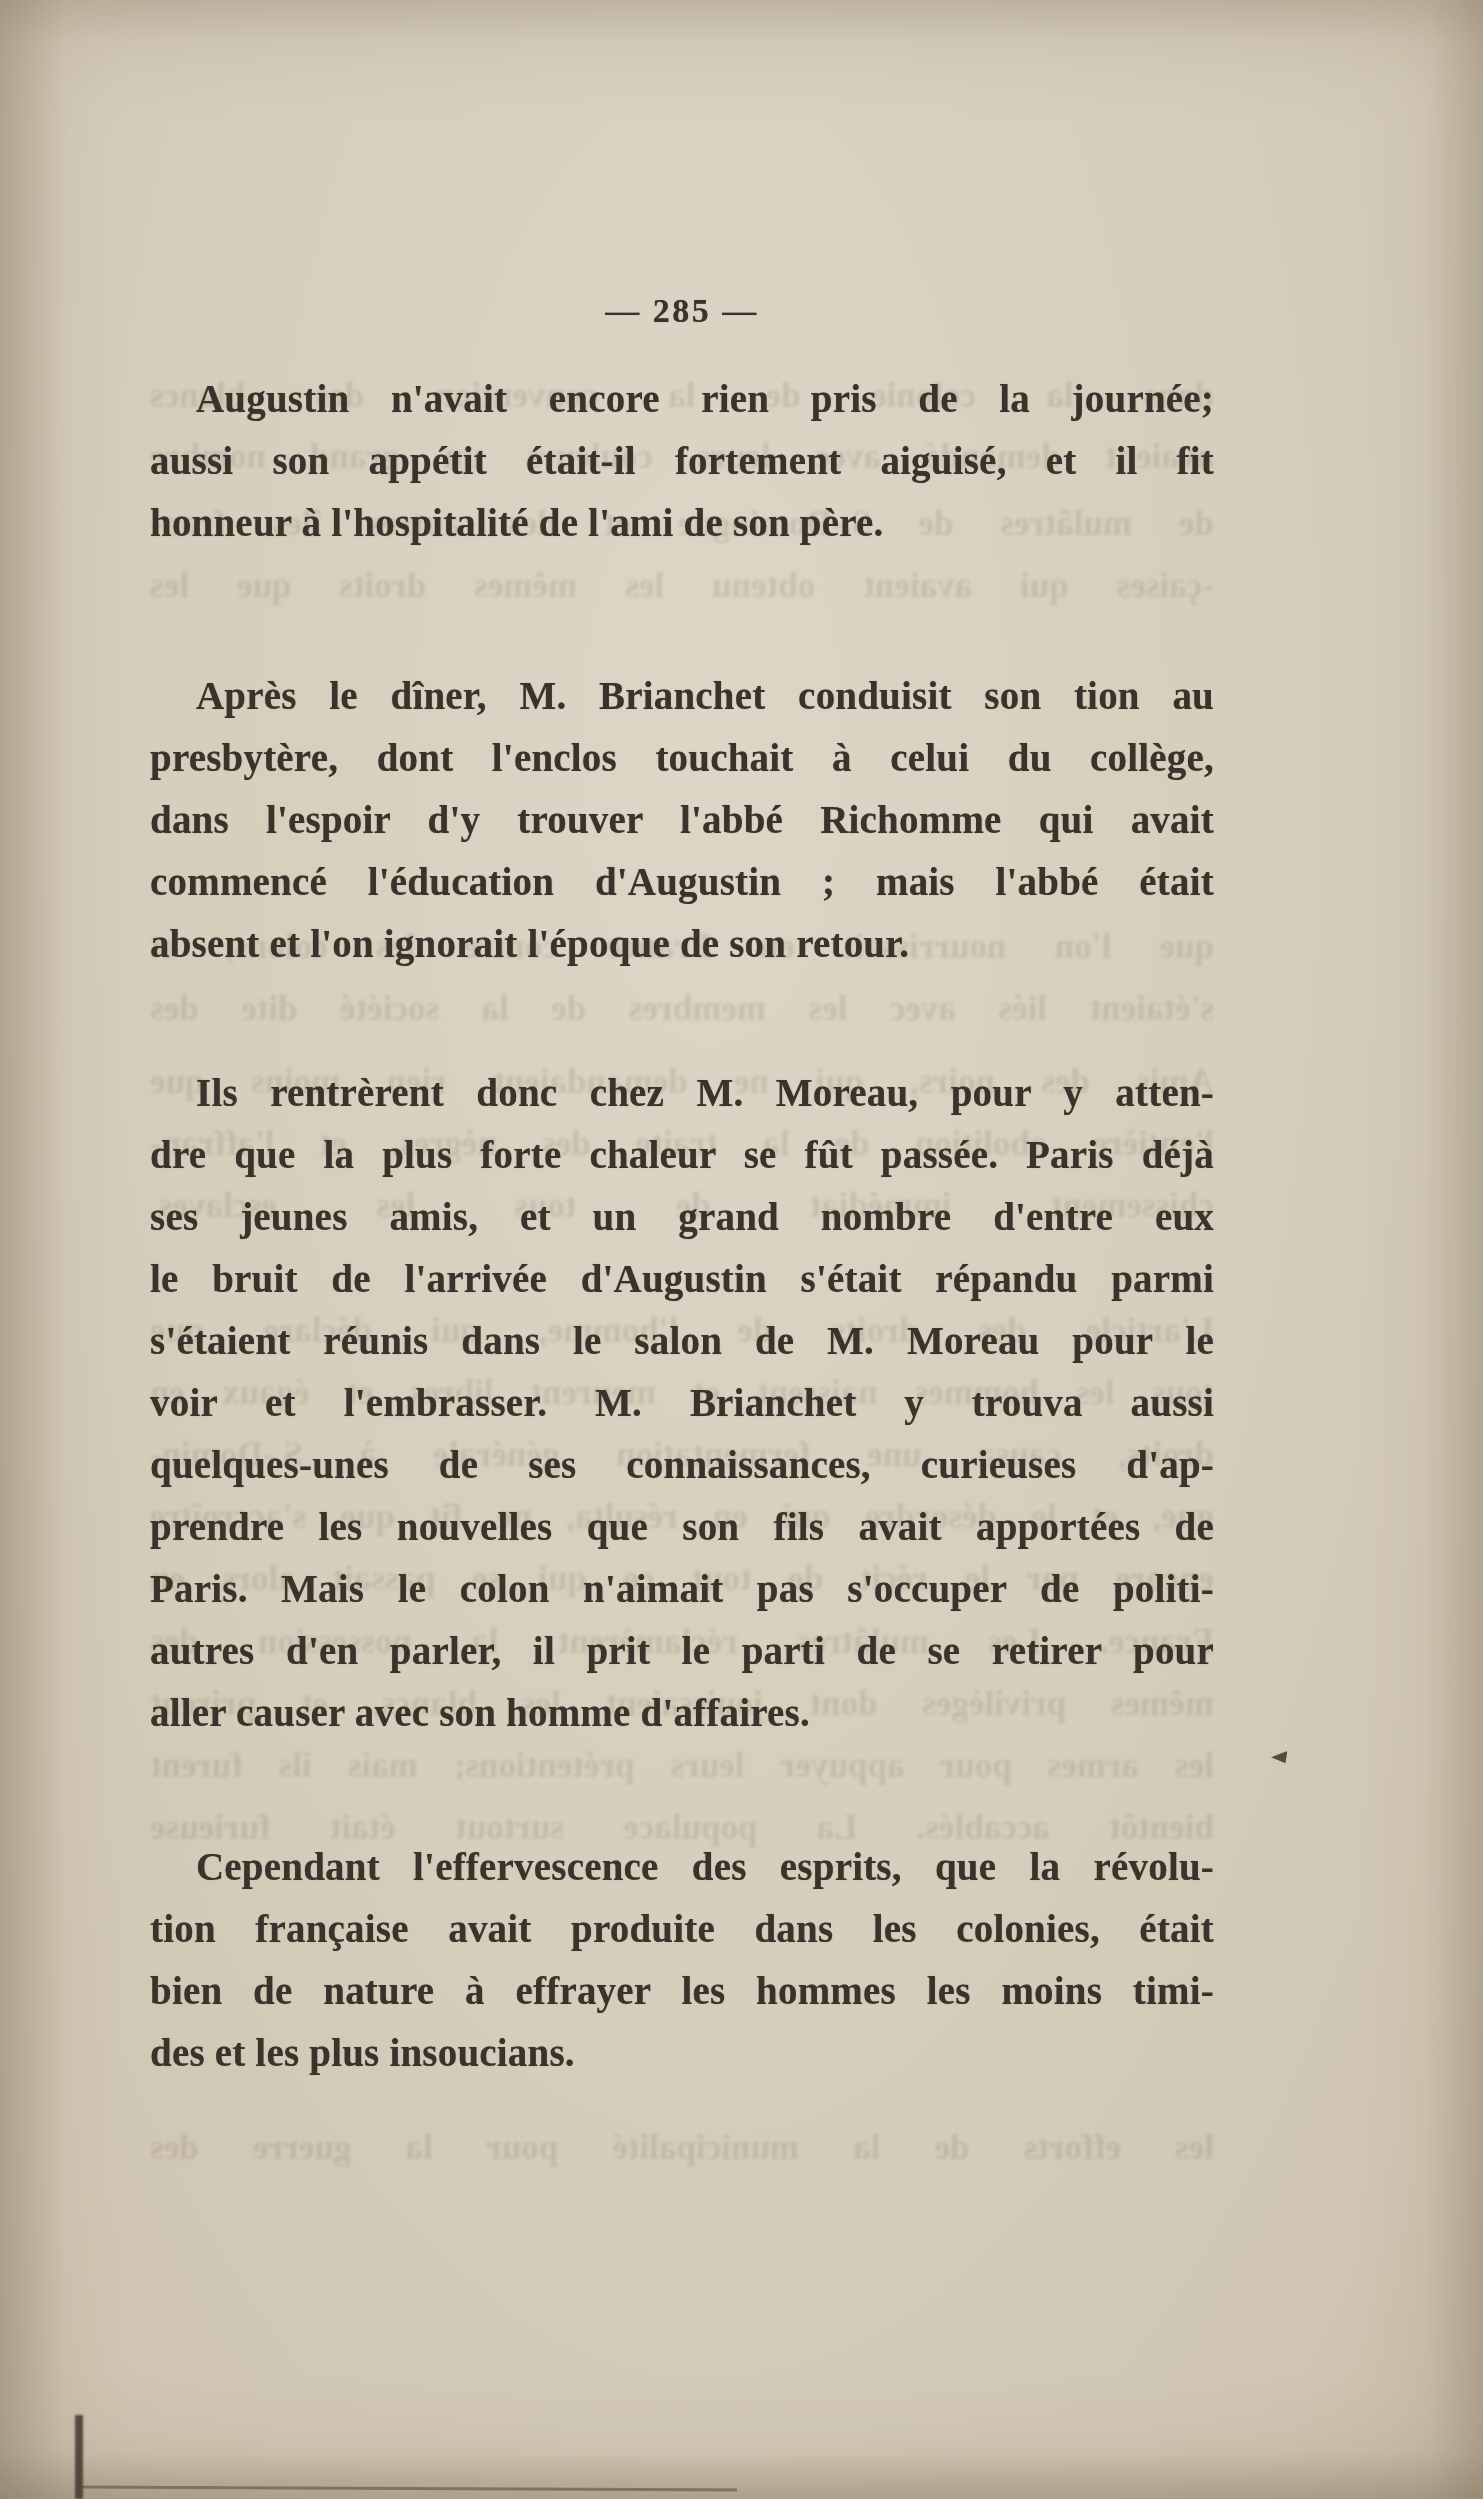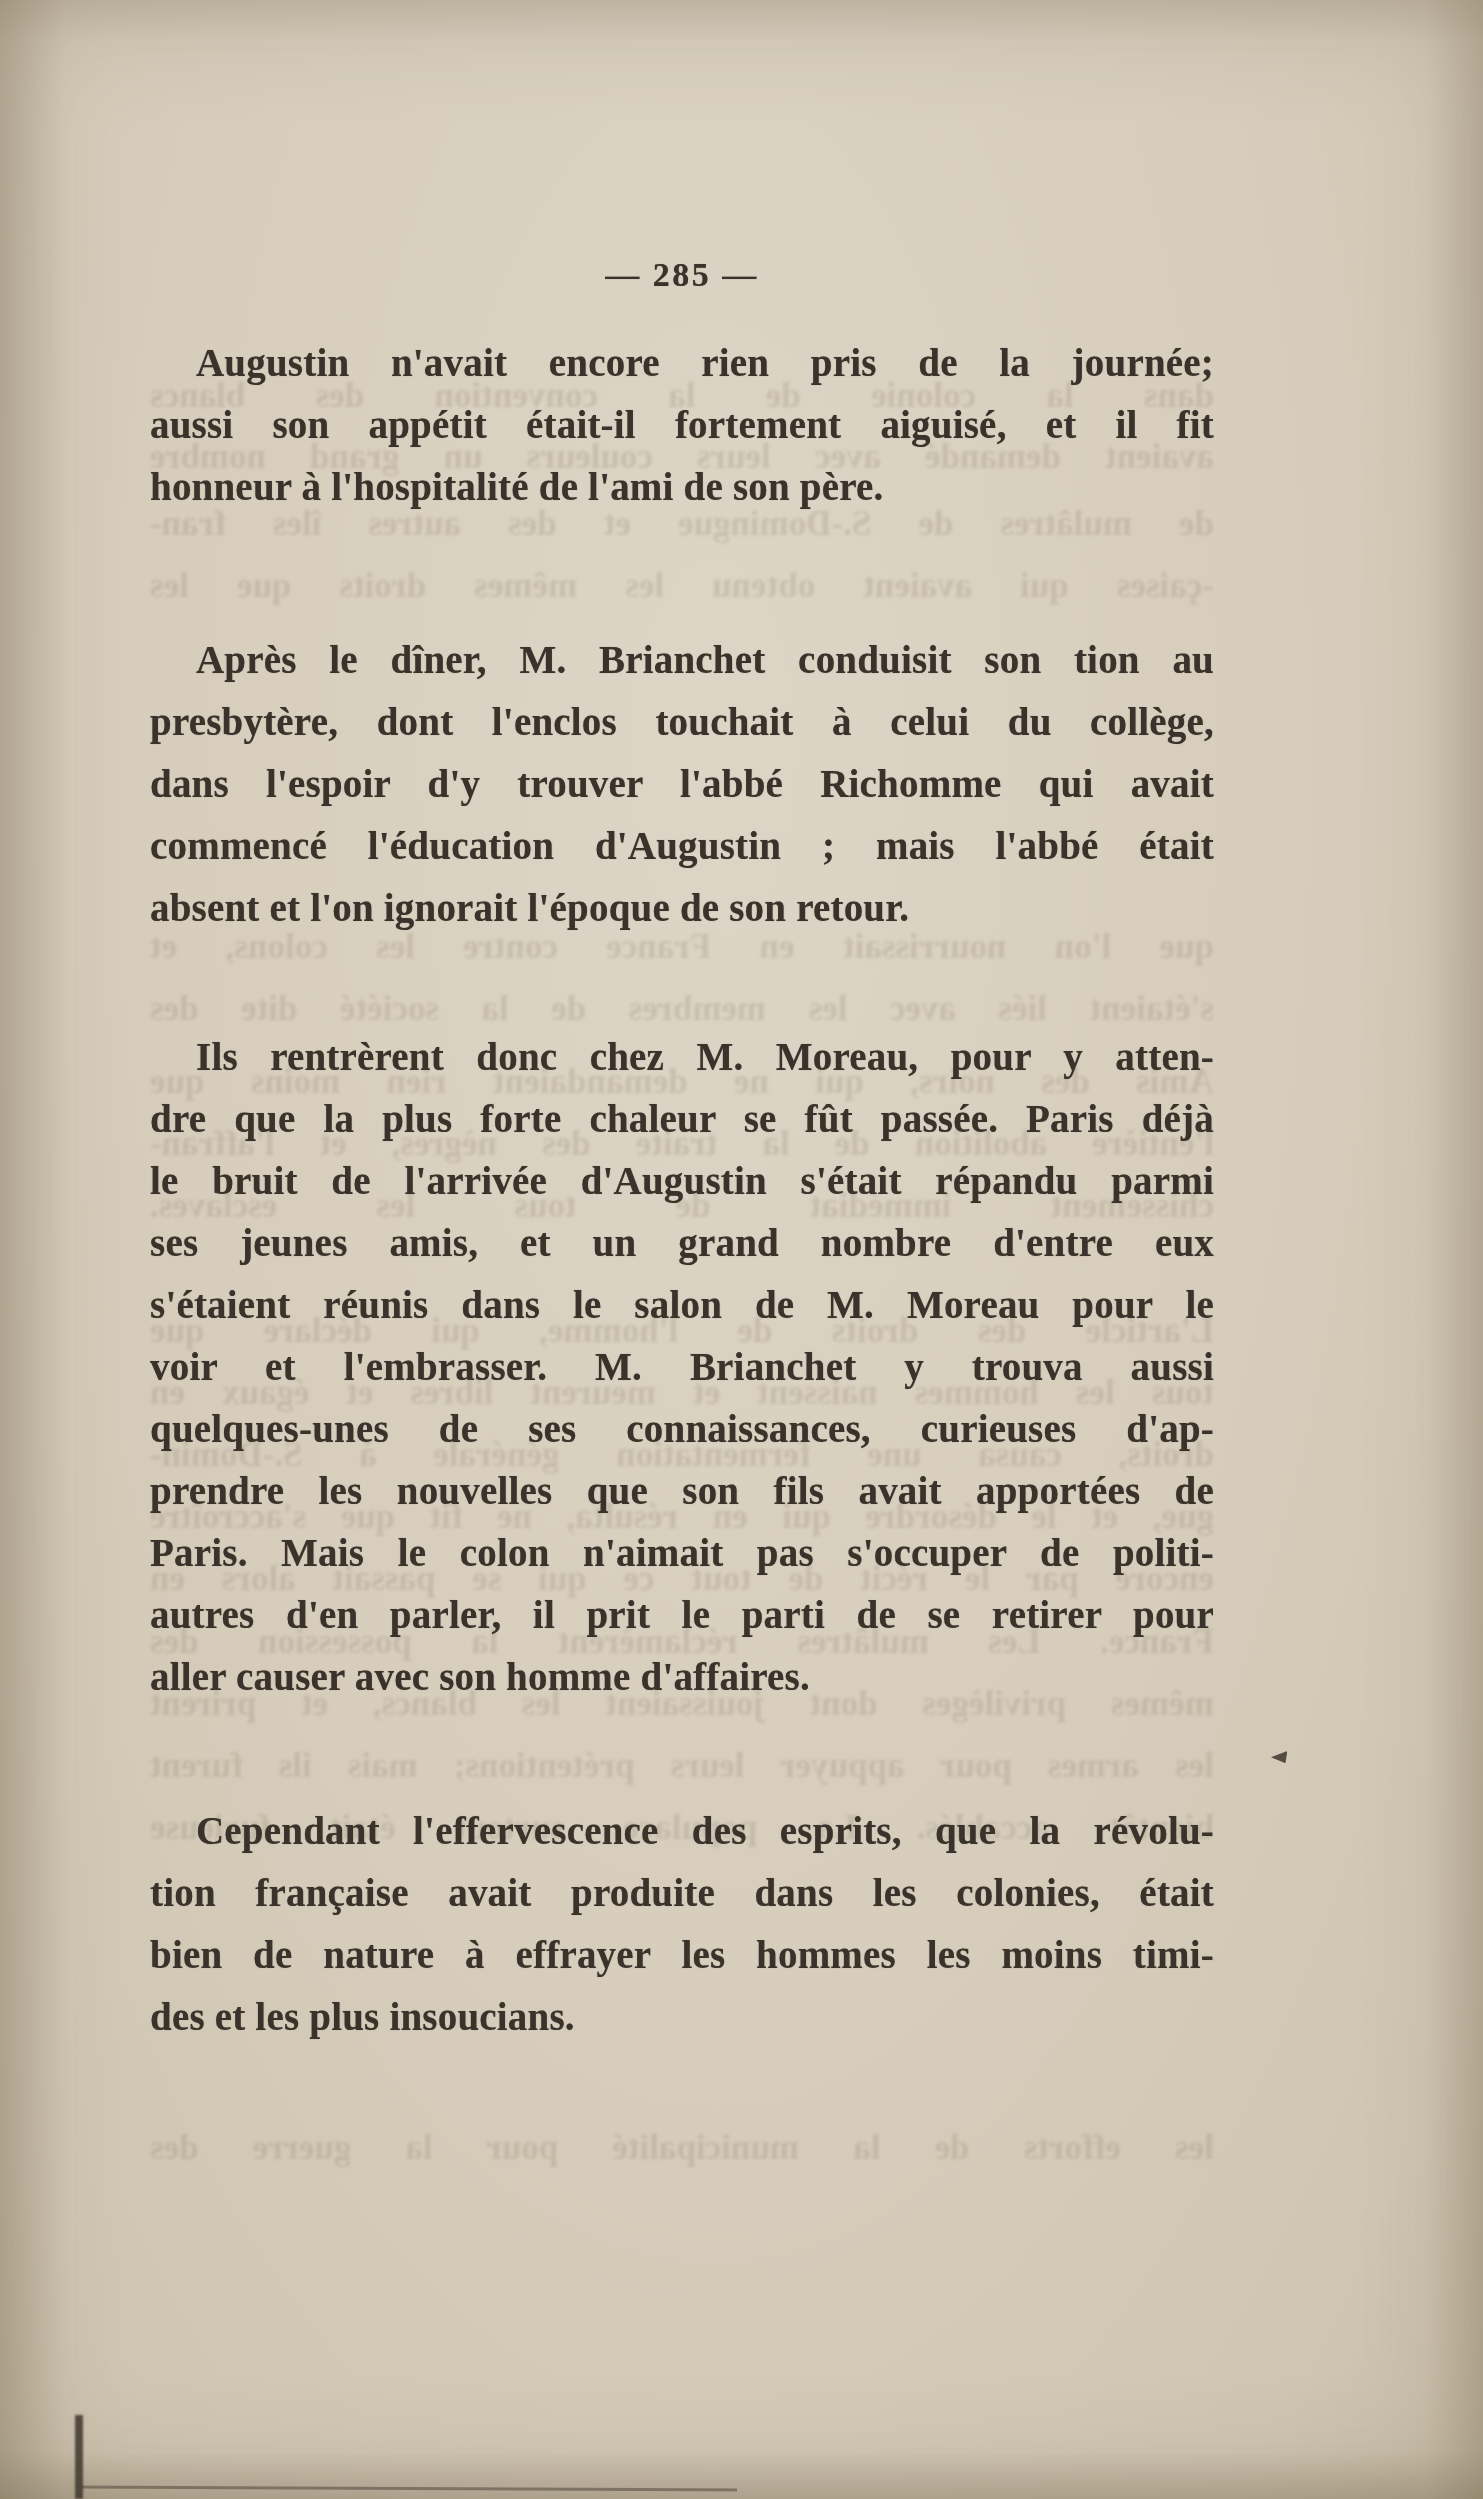--- a/index.html
+++ b/index.html
@@ -42,20 +42,21 @@
     position:absolute;left:150px;top:255px;width:1064px;
     color:var(--ink);
   }
   .page-number{
     text-align:center;
     font-size:34px;font-weight:700;
     line-height:39px;
     letter-spacing:2.5px;
     margin-bottom:38px;
     text-shadow:0 0 0.8px rgba(52,45,36,.55);
+    margin-top:36px;
   }
   .para{
     font-size:39px;font-weight:700;
     line-height:62px;
     letter-spacing:0.2px;
     text-shadow:0 0 0.8px rgba(52,45,36,.5);
   }
   .paras .para + .para{margin-top:87px;}
   .paras .para:nth-child(2){margin-top:111px;}
   .paras .para:nth-child(4){margin-top:92px;}
@@ -128,22 +129,22 @@
         <div class="para">
           <div class="line first">Après le dîner, M. Brianchet conduisit son tion au</div>
           <div class="line">presbytère, dont l'enclos touchait à celui du collège,</div>
           <div class="line">dans l'espoir d'y trouver l'abbé Richomme qui avait</div>
           <div class="line">commencé l'éducation d'Augustin ; mais l'abbé était</div>
           <div class="line last">absent et l'on ignorait l'époque de son retour.</div>
         </div>
         <div class="para">
           <div class="line first">Ils rentrèrent donc chez M. Moreau, pour y atten-</div>
           <div class="line">dre que la plus forte chaleur se fût passée. Paris déjà</div>
+          <div class="line">ses jeunes amis, et un grand nombre d'entre eux</div>
           <div class="line">le bruit de l'arrivée d'Augustin s'était répandu parmi</div>
-          <div class="line">ses jeunes amis, et un grand nombre d'entre eux</div>
           <div class="line">s'étaient réunis dans le salon de M. Moreau pour le</div>
           <div class="line">voir et l'embrasser. M. Brianchet y trouva aussi</div>
           <div class="line">quelques-unes de ses connaissances, curieuses d'ap-</div>
           <div class="line">prendre les nouvelles que son fils avait apportées de</div>
           <div class="line">Paris. Mais le colon n'aimait pas s'occuper de politi-</div>
           <div class="line">autres d'en parler, il prit le parti de se retirer pour</div>
           <div class="line last">aller causer avec son homme d'affaires.</div>
         </div>
         <div class="para">
           <div class="line first">Cependant l'effervescence des esprits, que la révolu-</div>

